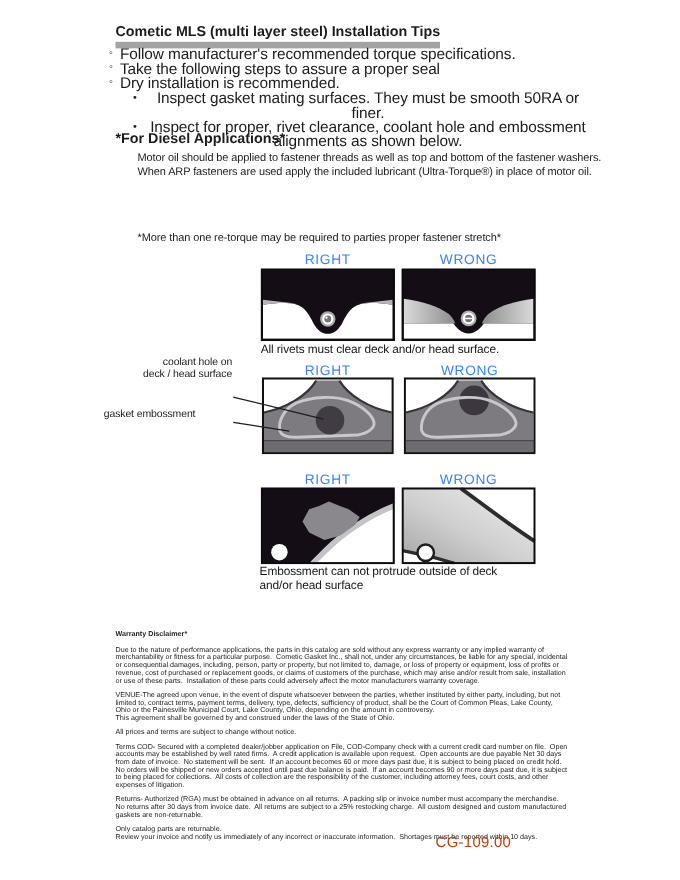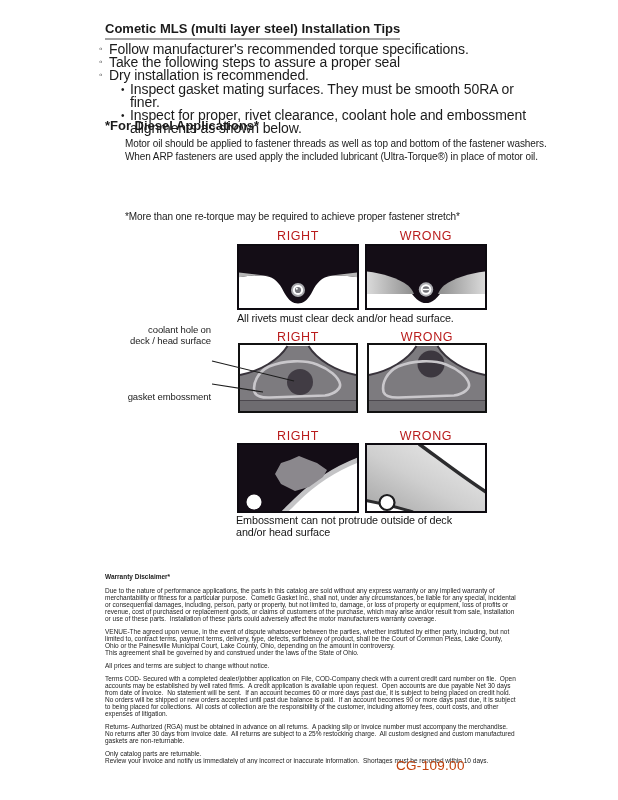--- a/index.html
+++ b/index.html
@@ -4,36 +4,36 @@
 <style>
   html,body { margin:0; padding:0; background:#ffffff; }
   .page {
     position:relative; width:618px; height:800px; background:#ffffff;
     font-family:"Liberation Sans", sans-serif; color:#1b1b1b; overflow:hidden;
   }
   .abs { position:absolute; }
 
   .title {
     left:105px; top:21px; font-size:13px; font-weight:bold;
-    border-bottom:2px solid #a3a3a3; padding-bottom:2px; white-space:nowrap;
+    border-bottom:6px solid #a3a3a3; padding-bottom:2px; white-space:nowrap;
   }
 
   .bullets { left:99px; top:43px; width:440px; font-size:14px; line-height:13.2px; letter-spacing:-0.1px; }
   .bullet { position:relative; padding-left:10px; }
   .bullet::before { content:"\25E6"; position:absolute; left:0; top:-1px; font-size:10px; }
-  .subbullet { position:relative; padding-left:31px; }
+  .subbullet { position:relative; padding-left:31px;text-align:center; }
   .subbullet::before { content:"\2022"; position:absolute; left:22px; top:0; font-size:10px; }
 
   .section-heading { left:105px; top:118px; font-size:13px; font-weight:bold; }
   .para { left:105px; width:430px; font-size:10px; line-height:13.2px; letter-spacing:-0.1px; white-space:pre-wrap;margin-left:20px; }
   .para1 { top:137px; }
   .para2 { top:169px; }
   .para3 { top:210px; }
 
-  .fig-label { width:122px; text-align:center; font-size:12.5px; letter-spacing:0.6px; color:#b91c1c; }
+  .fig-label { width:122px; text-align:center; font-size:12.5px; letter-spacing:0.6px; color:#3b82f6; }
   .panel { width:122px; height:66px; }
   .panel svg { display:block; width:100%; height:100%; }
   .panel2 { width:120px; height:70px; }
   .panel3 { width:122px; height:70px; }
 
   .caption { font-size:10.8px; font-weight:normal; letter-spacing:-0.1px; color:#151515; line-height:11.5px; }
 
   .side-label { width:150px; text-align:right; font-size:9.5px; line-height:10.8px; letter-spacing:-0.1px; color:#1b1b1b; }
 
   .warranty {
@@ -56,21 +56,21 @@
   <div class="abs bullets">
     <div class="bullet">Follow manufacturer's recommended torque specifications.</div>
     <div class="bullet">Take the following steps to assure a proper seal</div>
     <div class="bullet">Dry installation is recommended.</div>
     <div class="subbullet">Inspect gasket mating surfaces.  They must be smooth 50RA or finer.</div>
     <div class="subbullet">Inspect for proper, rivet clearance, coolant hole and embossment alignments as shown below.</div>
   </div>
 
   <div class="abs section-heading">*For Diesel Applications*</div>
   <div class="abs para para1">Motor oil should be applied to fastener threads as well as top and bottom of the fastener washers. When ARP fasteners are used apply the included lubricant (Ultra-Torque®) in place of motor oil.</div>
-  <div class="abs para para3">*More than one re-torque may be required to achieve proper fastener stretch*</div>
+  <div class="abs para para3">*More than one re-torque may be required to parties proper fastener stretch*</div>
 
   <div class="abs fig-label" style="left:237px; top:229px;">RIGHT</div>
   <div class="abs fig-label" style="left:365px; top:229px;">WRONG</div>
 
   <div class="abs panel" style="left:237px; top:244px;">
     <svg viewBox="0 0 122 66">
       <rect width="122" height="66" fill="#140d16"></rect>
       <path d="M2,33 C13,31.3 24,30.8 31,32.4 C40,34.6 44,42 48,50 C52,56.8 56,59.4 61,59.4 C66,59.4 70,56.8 74,50 C78,42 82,34.6 91,32.4 C98,30.8 109,31.3 120,33 L120,64 L2,64 Z" fill="#ffffff"></path>
       <path d="M2,28.6 L34,32.2 C24,30.9 13,31.4 2,33.2 Z" fill="#b6b6b6"></path>
       <path d="M120,28.6 L88,32.2 C98,30.9 109,31.4 120,33.2 Z" fill="#b6b6b6"></path>
@@ -108,21 +108,21 @@
 
   <div class="abs caption" style="left:237px; top:313px;">All rivets must clear deck and/or head surface.</div>
 
   <div class="abs fig-label" style="left:237px; top:330px;">RIGHT</div>
   <div class="abs fig-label" style="left:366px; top:330px;">WRONG</div>
 
   <div class="abs side-label" style="left:61px; top:325px;">
     <div>coolant hole on</div>
     <div>deck / head surface</div>
   </div>
-  <div class="abs side-label" style="left:61px; top:392px;">gasket embossment</div>
+  <div class="abs side-label" style="left:61px; top:372px;text-align:center;">gasket embossment</div>
 
   <div class="abs panel panel2" style="left:238px; top:343px;">
     <svg viewBox="0 0 120 70">
       <rect width="120" height="70" fill="#ffffff"></rect>
       <path d="M2,32 C22,28 41,17 49.5,3 L70.5,3 C79,17 98,28 118,32 L118,68 L2,68 Z" fill="#7d7b7f"></path>
       <rect x="2" y="57.5" width="116" height="10.5" fill="#6e6c70"></rect>
       <line x1="2" y1="57.5" x2="118" y2="57.5" stroke="#4c484e" stroke-width="1.2"></line>
       <path d="M2,32 C22,28 41,17 49.5,3" fill="none" stroke="#38333b" stroke-width="2"></path>
       <path d="M118,32 C98,28 79,17 70.5,3" fill="none" stroke="#38333b" stroke-width="2"></path>
       <path d="M16.5,49 C14.5,40 20,29 31,23.5 C46,17.5 66,16.5 79,21.5 C91,26 100.5,34 102,41 C103,45.5 97,51 87,52.5 L32,54.5 C23,54.8 18,53 16.5,49 Z" fill="none" stroke="#c9c7cb" stroke-width="2.6" stroke-linejoin="round"></path>

